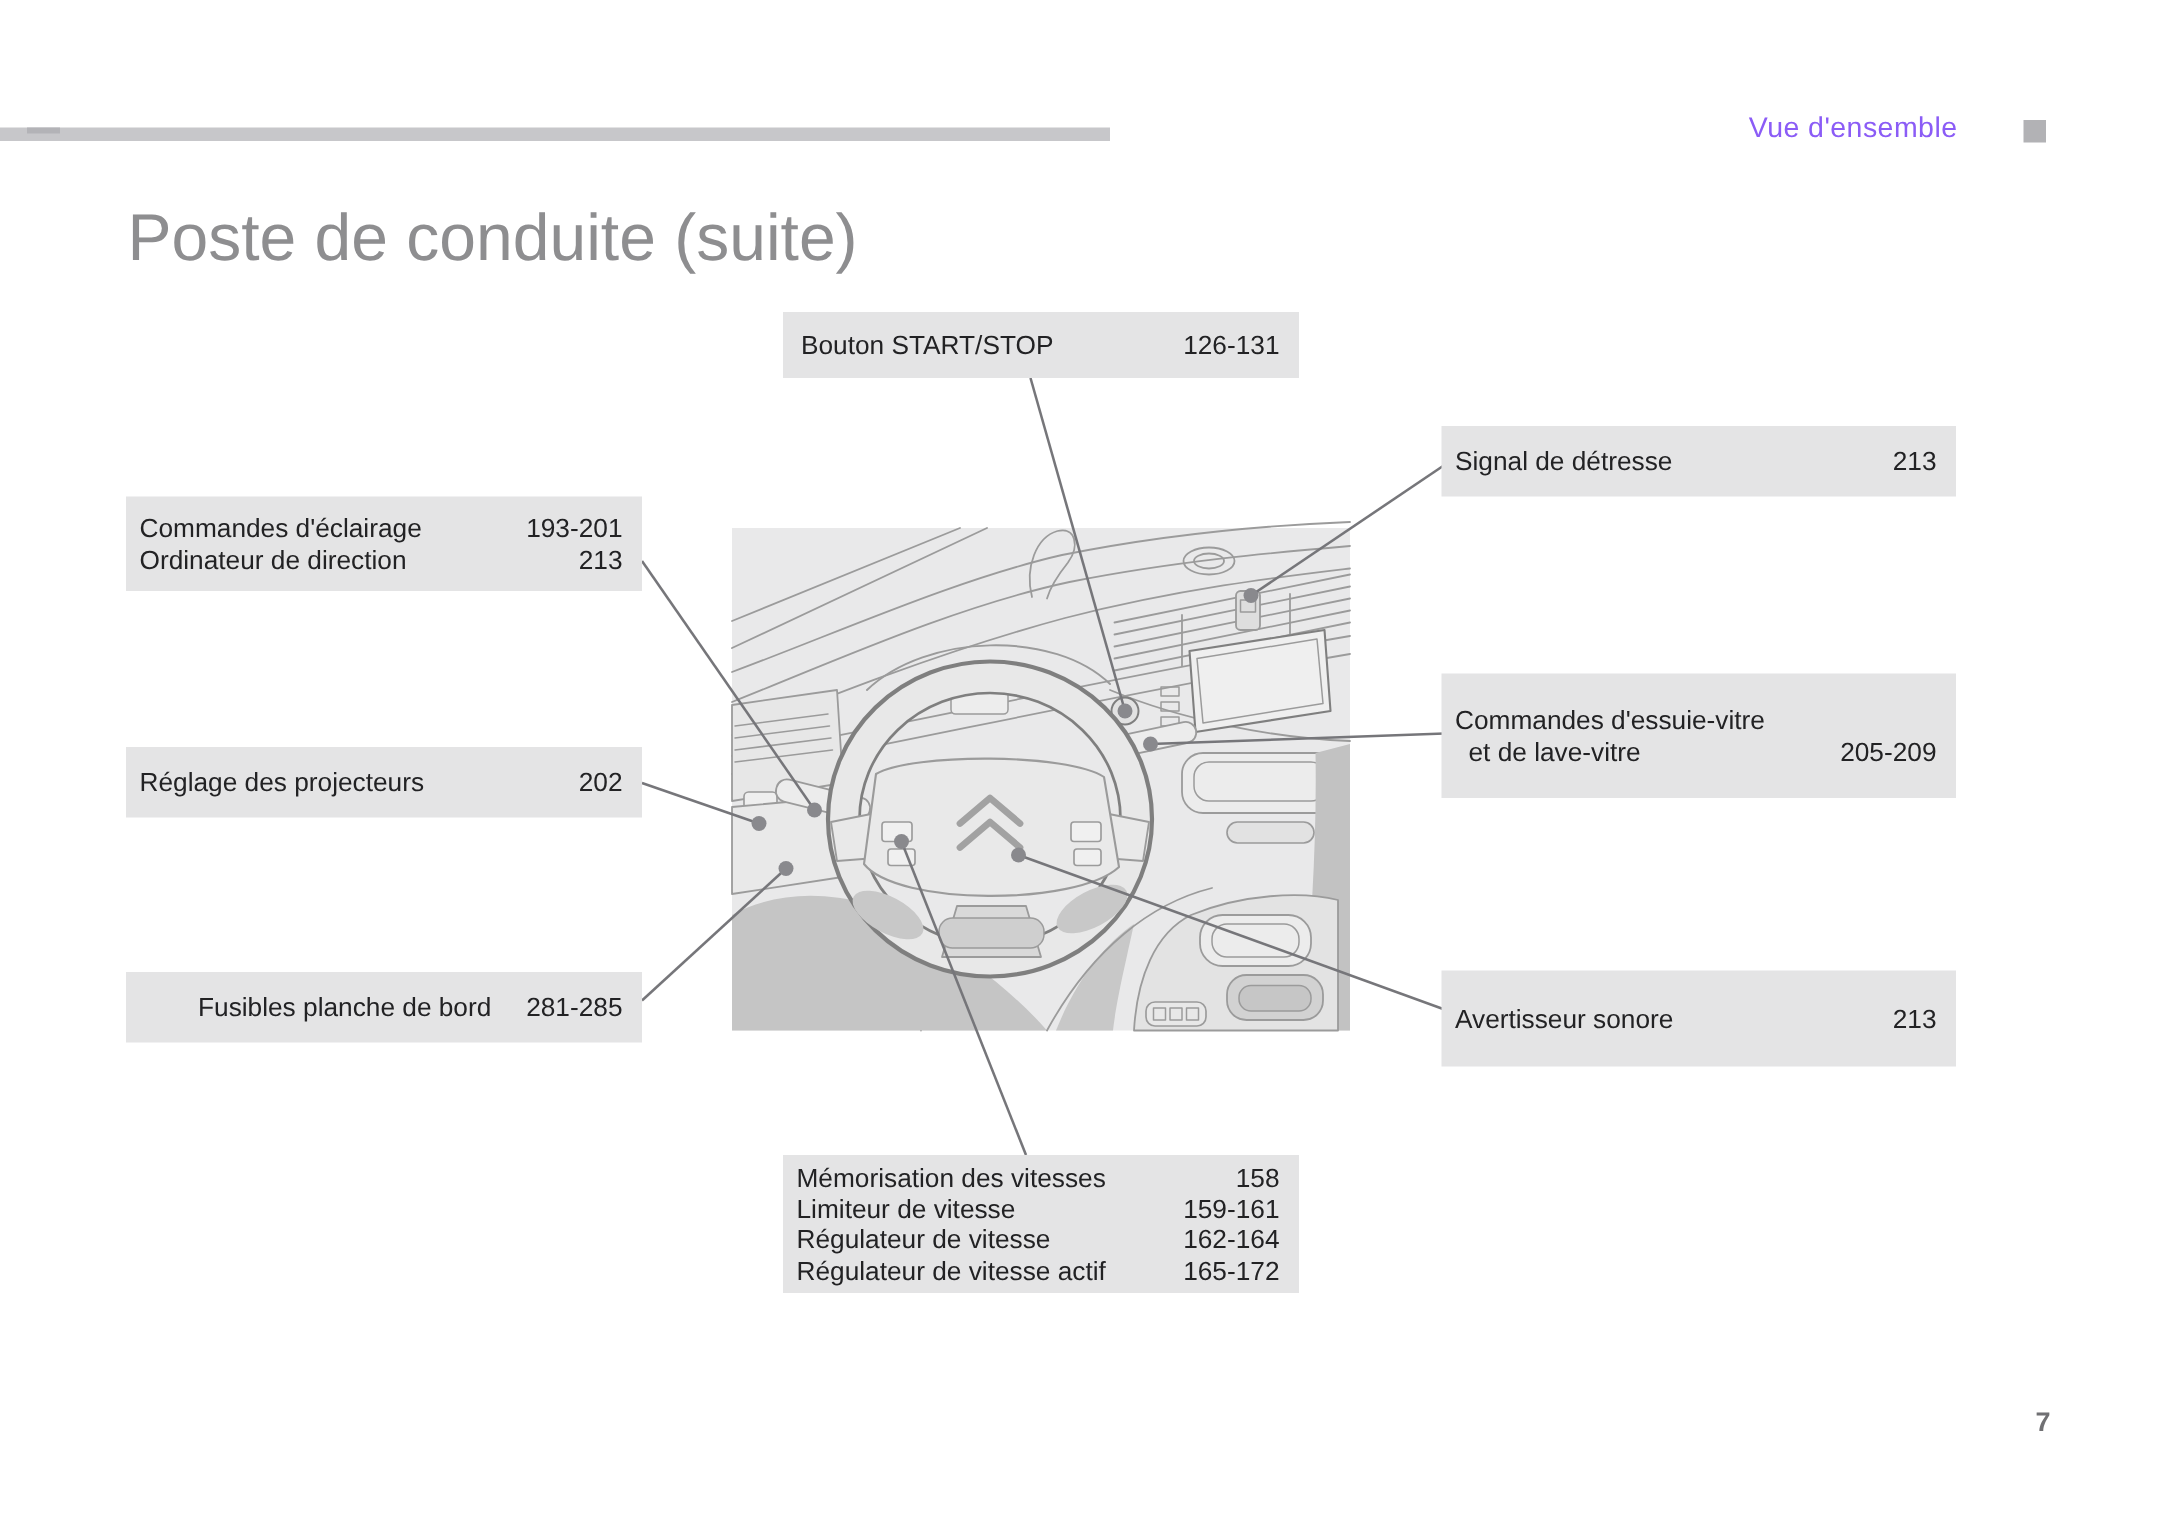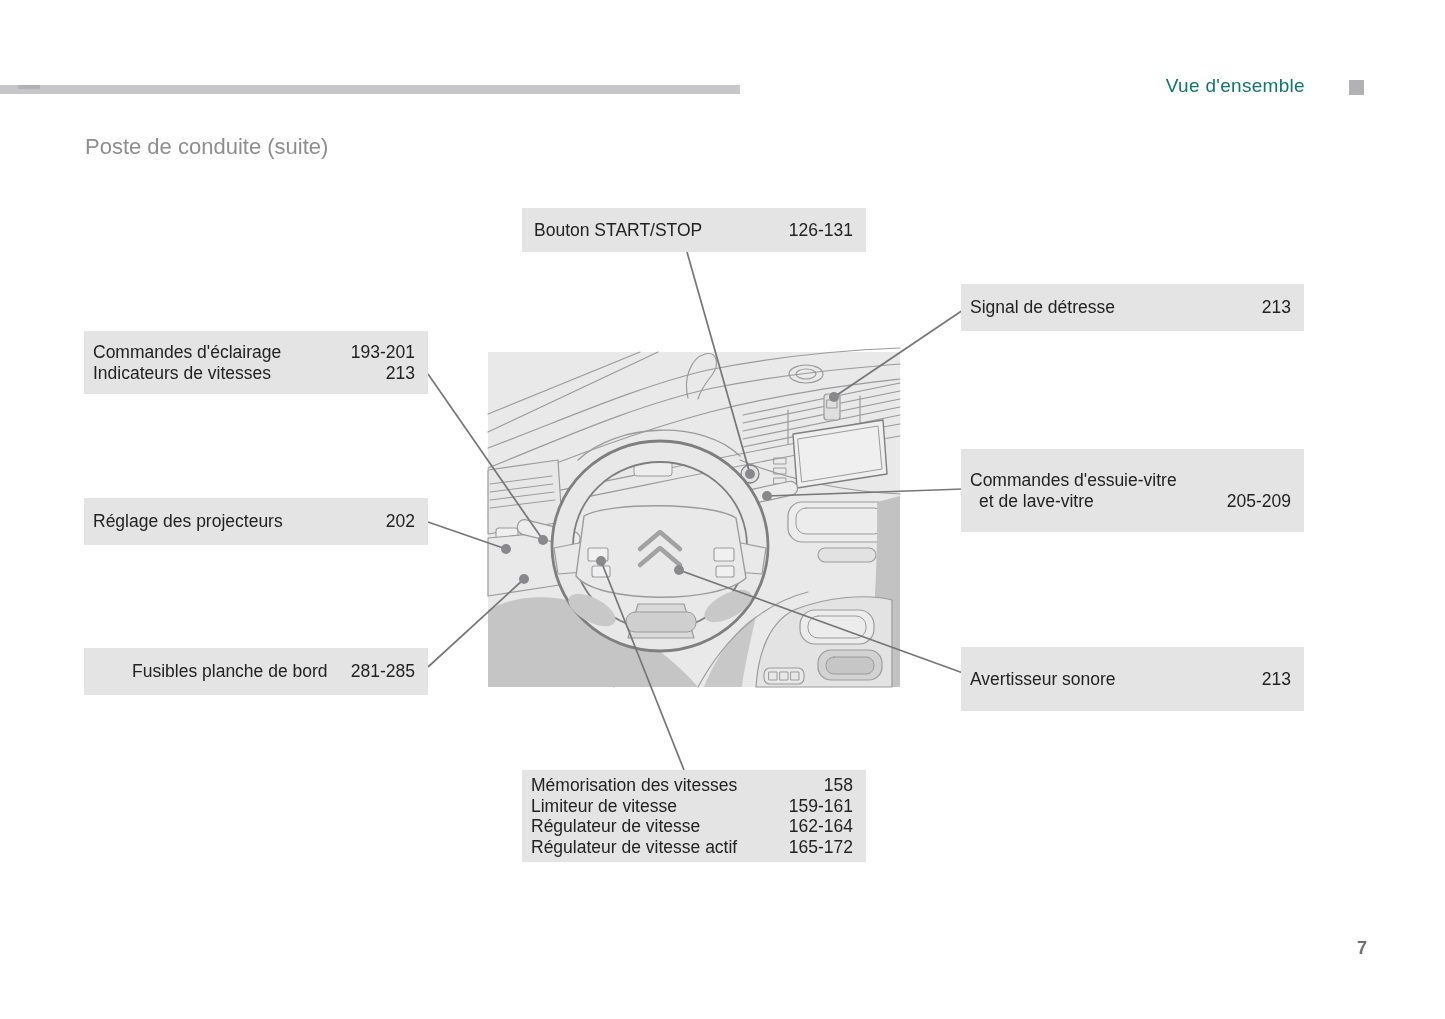--- a/index.html
+++ b/index.html
@@ -5,25 +5,25 @@
   * { margin:0; padding:0; box-sizing:border-box; }
   html,body { background:#ffffff; }
   .page {
     position:relative; width:1445px; height:1019px; background:#ffffff;
     font-family:"Liberation Sans", sans-serif; overflow:hidden;
   }
   .top-bar { position:absolute; left:0; top:85px; width:740px; height:9px; background:#c7c7ca; }
   .top-bar-accent { position:absolute; left:18px; top:85px; width:22px; height:4px; background:#b3b3b7; }
   .section-header {
     position:absolute; top:75px; left:1040px; width:265px; text-align:right;
-    font-size:19px; color:#0f766e; letter-spacing:0.3px;
+    font-size:19px; color:#8b5cf6; letter-spacing:0.3px;
   }
   .section-square { position:absolute; left:1349px; top:80px; width:15px; height:15px; background:#b2b2b5; }
   .page-title {
-    position:absolute; left:85px; top:134px; font-size:22px; color:#8e8e90; font-weight:400;
+    position:absolute; left:85px; top:134px; font-size:44px; color:#8e8e90; font-weight:400;
   }
   .page-number {
     position:absolute; left:1350px; top:938px; width:24px; text-align:center;
     font-size:18px; font-weight:bold; color:#707073;
   }
   .box {
     position:absolute; background:#e4e4e5; color:#222224;
     font-size:17.5px; line-height:20.5px;
     display:flex; flex-direction:column; justify-content:center;
     padding:0 13px 0 9px;
@@ -208,21 +208,21 @@
       <span class="pgs">213</span>
     </div>
   </div>
 
   <div class="box" style="left:84px; top:331px; width:344px; height:63px;">
     <div class="row">
       <span class="lbl">Commandes d'éclairage</span>
       <span class="pgs">193-201</span>
     </div>
     <div class="row">
-      <span class="lbl">Indicateurs de vitesses</span>
+      <span class="lbl">Ordinateur de direction</span>
       <span class="pgs">213</span>
     </div>
   </div>
 
   <div class="box" style="left:961px; top:449px; width:343px; height:83px;">
     <div class="row">
       <span class="lbl">Commandes d'essuie-vitre</span>
       <span class="pgs"></span>
     </div>
     <div class="row">

